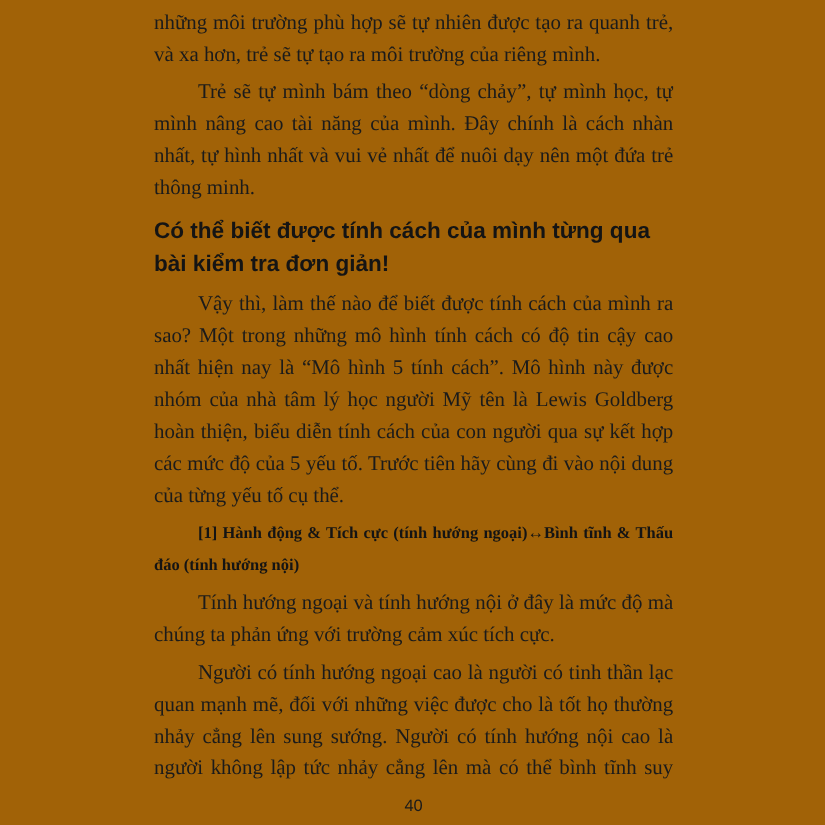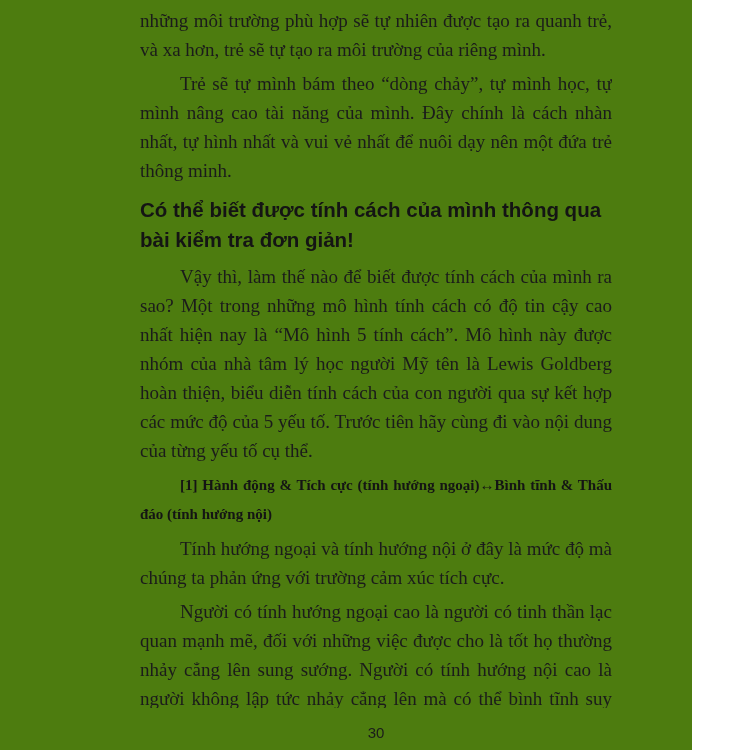--- a/index.html
+++ b/index.html
@@ -2,23 +2,23 @@
 <html lang="vi"><head>
 <meta charset="utf-8">
 <style>
   html, body {
     margin: 0;
     padding: 0;
     background: #ffffff;
   }
   .page {
     position: relative;
-    width: 692px;
+    width: 750px;
     height: 750px;
-    background: #4d7c0f;
+    background: #a16207;
     overflow: hidden;
     color: #1b1b1b;
   }
   .text-column {
     position: absolute;
     top: 6px;
     left: 140px;
     width: 472px;
     height: 702px;
     overflow: hidden;
@@ -64,20 +64,20 @@
     color: #1b1b1b;
   }
 </style>
 </head>
 <body>
 
 <div class="page">
   <div class="text-column">
     <p class="body">những môi trường phù hợp sẽ tự nhiên được tạo ra quanh trẻ, và xa hơn, trẻ sẽ tự tạo ra môi trường của riêng mình.</p>
     <p class="body indent">Trẻ sẽ tự mình bám theo “dòng chảy”, tự mình học, tự mình nâng cao tài năng của mình. Đây chính là cách nhàn nhất, tự hình nhất và vui vẻ nhất để nuôi dạy nên một đứa trẻ thông minh.</p>
-    <h2 class="heading">Có thể biết được tính cách của mình thông qua bài kiểm tra đơn giản!</h2>
+    <h2 class="heading">Có thể biết được tính cách của mình từng qua bài kiểm tra đơn giản!</h2>
     <p class="body indent">Vậy thì, làm thế nào để biết được tính cách của mình ra sao? Một trong những mô hình tính cách có độ tin cậy cao nhất hiện nay là “Mô hình 5 tính cách”. Mô hình này được nhóm của nhà tâm lý học người Mỹ tên là Lewis Goldberg hoàn thiện, biểu diễn tính cách của con người qua sự kết hợp các mức độ của 5 yếu tố. Trước tiên hãy cùng đi vào nội dung của từng yếu tố cụ thể.</p>
     <p class="subheading">[1] Hành động &amp; Tích cực (tính hướng ngoại)↔Bình tĩnh &amp; Thấu đáo (tính hướng nội)</p>
     <p class="body indent">Tính hướng ngoại và tính hướng nội ở đây là mức độ mà chúng ta phản ứng với trường cảm xúc tích cực.</p>
     <p class="body indent">Người có tính hướng ngoại cao là người có tinh thần lạc quan mạnh mẽ, đối với những việc được cho là tốt họ thường nhảy cẳng lên sung sướng. Người có tính hướng nội cao là người không lập tức nhảy cẳng lên mà có thể bình tĩnh suy xét. Điểm khác biệt này chính là sự chênh lệch trong mức độ mà dopamine – chất dẫn truyền thần kinh vốn có</p>
   </div>
-  <div class="page-number">30</div>
+  <div class="page-number">40</div>
 </div>
 
 </body></html>

